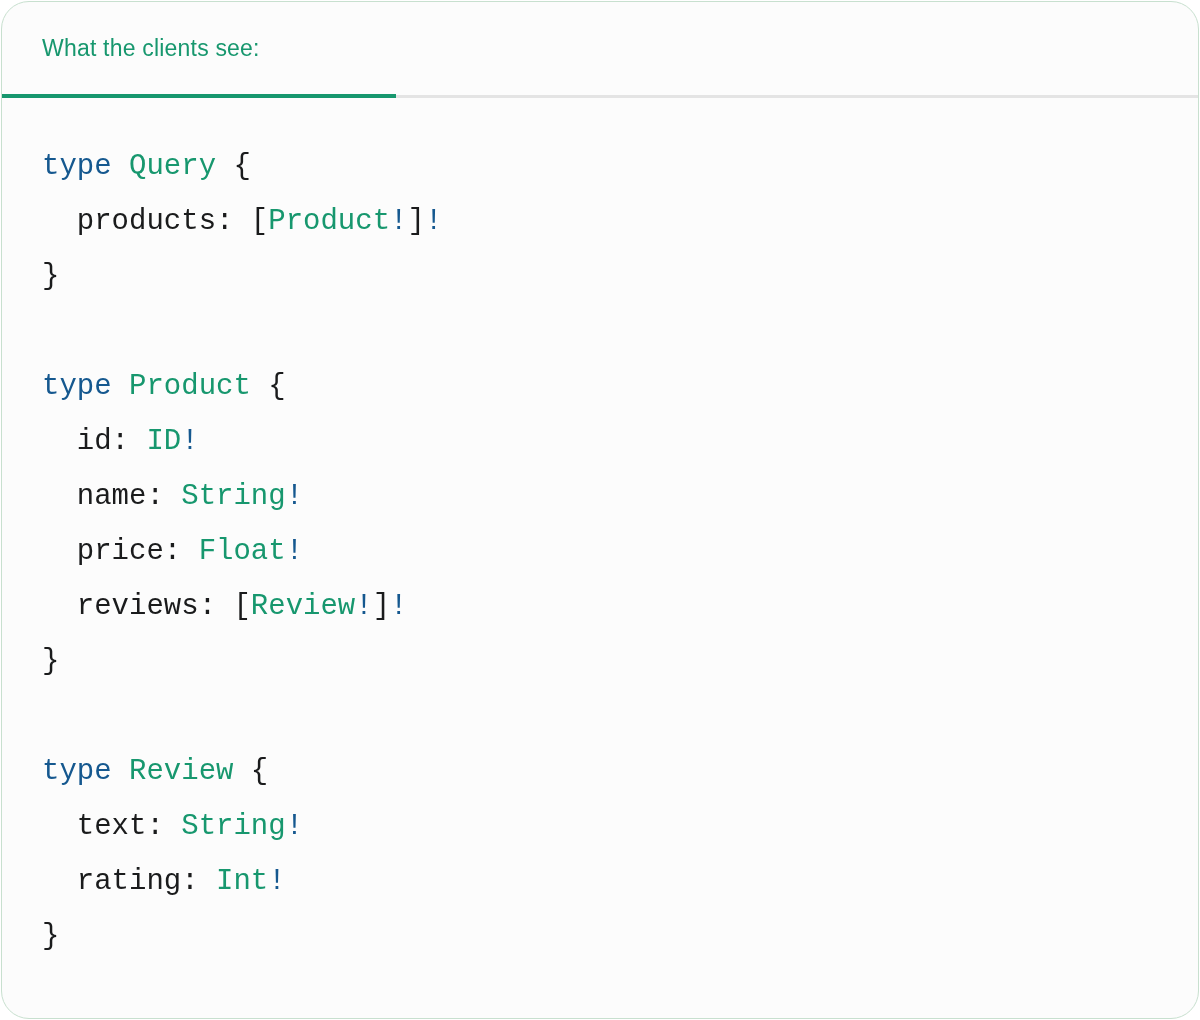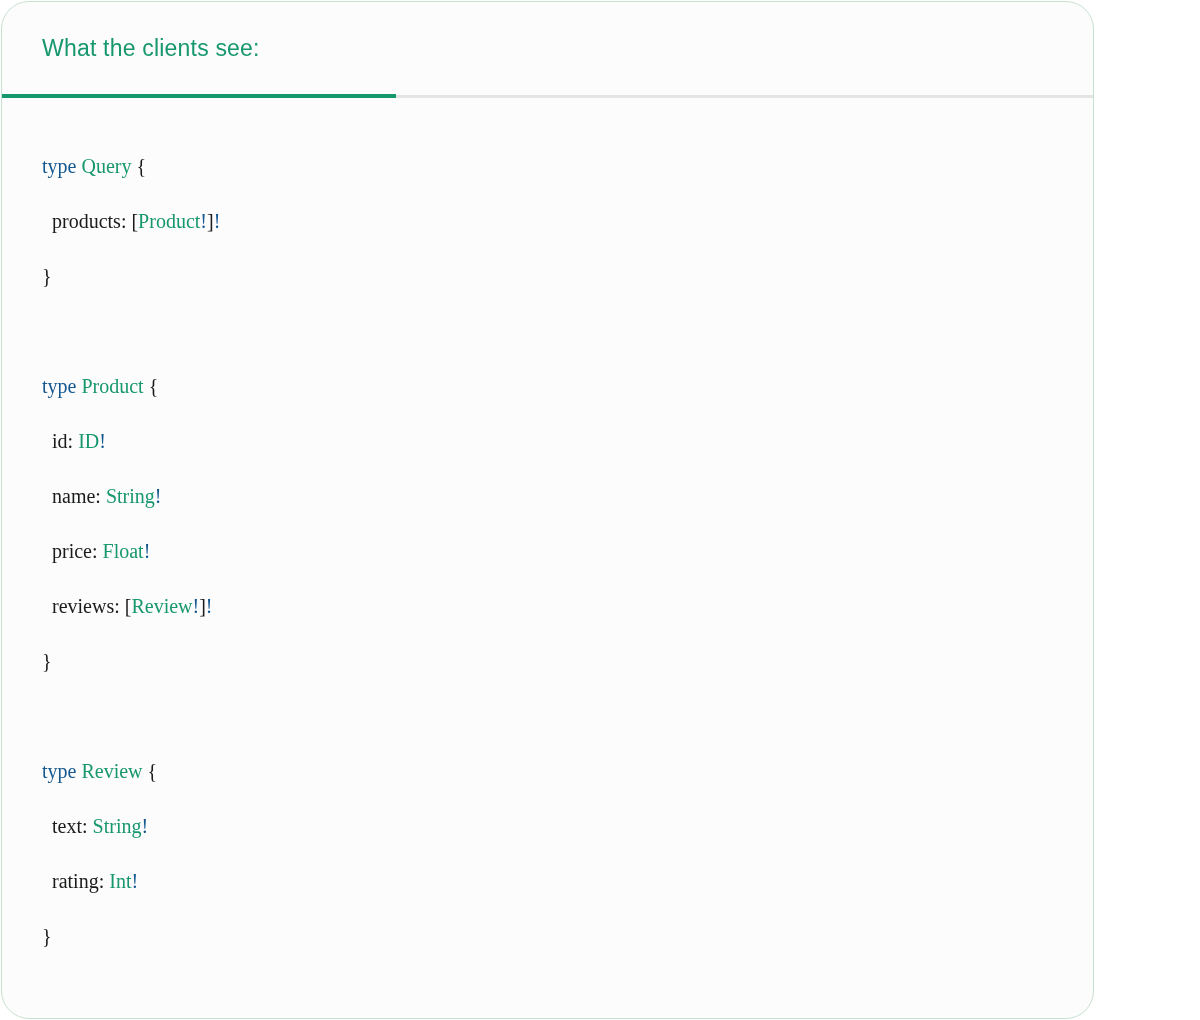--- a/index.html
+++ b/index.html
@@ -15,21 +15,21 @@
   html, body {
     width: 1200px;
     height: 1020px;
     background: var(--page-bg);
     font-family: "Liberation Sans", sans-serif;
     overflow: hidden;
   }
   .card {
     position: absolute;
     left: 1px; top: 1px;
-    width: 1093px;
+    width: 1198px;
     height: 1018px;
     background: var(--card-bg);
     border: 1px solid var(--card-border);
     border-radius: 28px;
     overflow: hidden;
   }
   .tab-bar {
     position: relative;
     height: 96px;
     border-bottom: 3px solid var(--divider-gray);
@@ -51,22 +51,22 @@
   .tab-indicator {
     position: absolute;
     left: 0;
     bottom: -3px;
     width: 394px;
     height: 4px;
     background: var(--accent-green);
   }
   .code-block {
     margin: 41px 0 0 40px;
-    font-family: Liberation Serif, serif;
-    font-size: 20px;
+    font-family: Liberation Mono, monospace;
+    font-size: 29px;
     line-height: 55px;
     color: var(--code-black);
     white-space: pre;
   }
   .code-line { height: 55px; }
   .tok-kw   { color: var(--keyword-blue); }
   .tok-type { color: var(--accent-green); }
   .tok-plain{ color: var(--code-black); }
 </style>
 </head>

